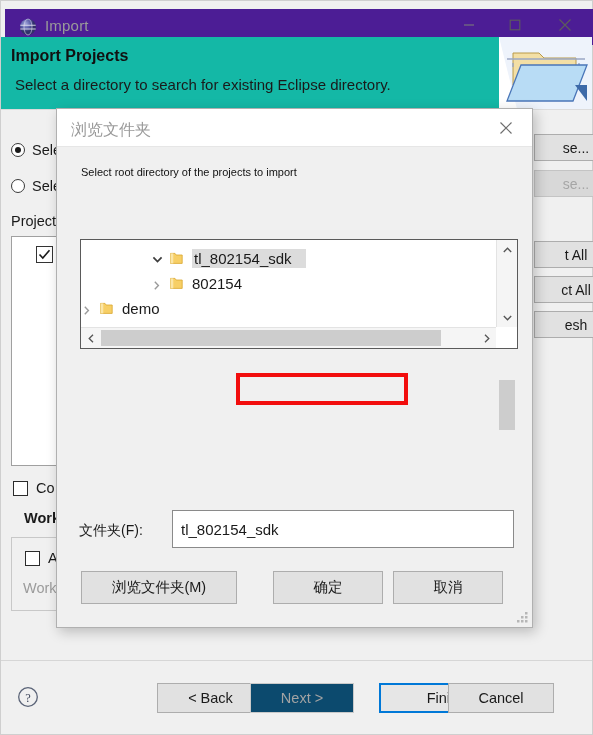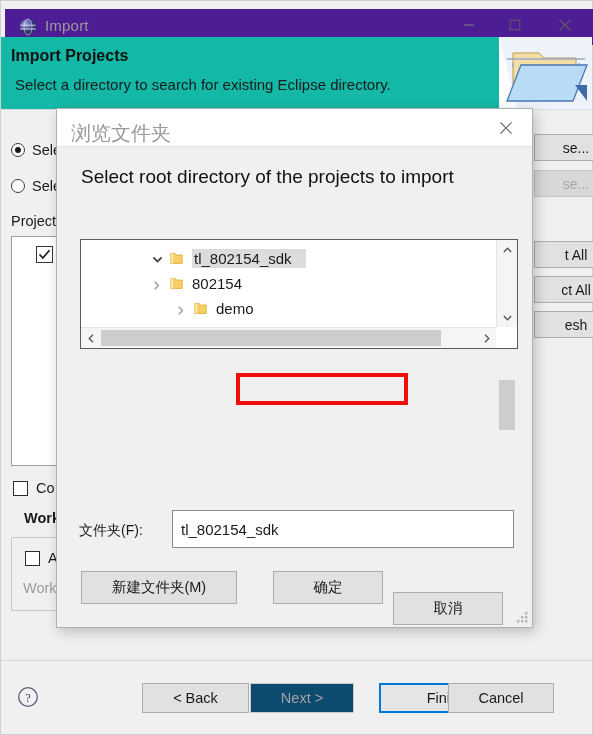--- a/index.html
+++ b/index.html
@@ -251,21 +251,21 @@
     height: 30px;
     background: #e1e1e1;
     border: 1px solid #adadad;
     box-sizing: border-box;
     display: flex;
     align-items: center;
     justify-content: center;
     font-size: 14.5px;
     color: #1a1a1a;
   }
-  #ft-back { left: 141px; width: 107px; }
+  #ft-back { left: 156px; width: 107px; }
   #ft-next { left: 249px; width: 104px; background: #0c4a6e; border-color: #c9c9c9; color: #a3a3a3; }
   #ft-finish { left: 378px; width: 106px; border: 2px solid #0078d7; background: #e6e6e6; padding-left: 28px; }
   #ft-cancel { left: 447px; width: 106px; }
 
   
   #browse-dialog {
     position: absolute;
     left: 56px; top: 108px;
     width: 477px; height: 520px;
     background: #f0f0f0;
@@ -277,36 +277,36 @@
     position: absolute;
     left: 0; top: 0; right: 0;
     height: 38px;
     background: #ffffff;
     border-bottom: 1px solid #e6e6e6;
     box-sizing: border-box;
   }
   #browse-title-text {
     position: absolute;
     left: 14px; top: 11px;
-    font-size: 20px;
+    font-size: 16px;
     color: #9a9a9a;
   }
   #browse-close {
     position: absolute;
     right: 4px; top: 2px;
     width: 44px; height: 33px;
     display: flex;
     align-items: center;
     justify-content: center;
     color: #6e6e6e;
   }
   #browse-prompt {
     position: absolute;
     left: 24px; top: 57px;
-    font-size: 19px;
+    font-size: 11px;
     color: #111;
   }
 
   
   #tree-box {
     position: absolute;
     left: 23px; top: 130px;
     width: 438px; height: 110px;
     background: #ffffff;
     border: 1px solid #5a5a5a;
@@ -431,21 +431,21 @@
     box-sizing: border-box;
     display: flex;
     align-items: center;
     justify-content: center;
     font-size: 14.5px;
     color: #1a1a1a;
     white-space: nowrap;
   }
   #bd-newfolder { left: 24px; top: 462px; width: 156px; }
   #bd-ok { left: 216px; top: 462px; width: 110px; }
-  #bd-cancel { left: 336px; top: 462px; width: 110px; margin-top: 21px; }
+  #bd-cancel { left: 336px; top: 462px; width: 110px; }
 
   #resize-grip {
     position: absolute;
     right: 4px; bottom: 4px;
     width: 12px; height: 12px;
   }
 </style>
 </head>
 <body>
 
@@ -609,21 +609,21 @@
         <div class="tree-row" style="top: 31px; padding-left: 70px;">
           <span class="twisty"><svg width="11" height="11" viewBox="0 0 11 11">
               <path d="M3.8 1.8 L7.4 5.5 L3.8 9.2" fill="none" stroke="#9a9a9a" stroke-width="1.4"></path>
             </svg></span>
           <span class="folder-ico"><svg width="15" height="15" viewBox="0 0 15 15">
               <path d="M1.5 2.4 L6.0 2.4 L7.2 4.0 L13.2 4.0 L13.2 12.4 L1.5 12.4 Z" fill="#f7cf66" stroke="#d9a72e" stroke-width="0.8"></path>
               <path d="M1.5 2.4 L4.3 2.4 L4.3 12.4 L1.5 12.4 Z" fill="#fbe6a8"></path>
             </svg></span>
           <span class="tlabel">802154</span>
         </div>
-        <div class="tree-row" style="top: 56px; padding-left: 94px;">
+        <div class="tree-row" style="top: 56px; ">
           <span class="twisty"><svg width="11" height="11" viewBox="0 0 11 11">
               <path d="M3.8 1.8 L7.4 5.5 L3.8 9.2" fill="none" stroke="#9a9a9a" stroke-width="1.4"></path>
             </svg></span>
           <span class="folder-ico"><svg width="15" height="15" viewBox="0 0 15 15">
               <path d="M1.5 2.4 L6.0 2.4 L7.2 4.0 L13.2 4.0 L13.2 12.4 L1.5 12.4 Z" fill="#f7cf66" stroke="#d9a72e" stroke-width="0.8"></path>
               <path d="M1.5 2.4 L4.3 2.4 L4.3 12.4 L1.5 12.4 Z" fill="#fbe6a8"></path>
             </svg></span>
           <span class="tlabel">demo</span>
         </div>
         <div class="tree-row" style="top: 81px; padding-left: 94px;">
@@ -663,21 +663,21 @@
       </div>
     </div>
 
     <div id="red-highlight" style="border-color: rgb(242, 13, 13);"></div>
   </div>
 
   <div id="folder-label">文件夹(F):</div>
   <input id="folder-input" type="text" value="tl_802154_sdk" style="">
 
   <div class="bd-btn" id="bd-newfolder">
-    <span>新建文件夹(M)</span>
+    <span>浏览文件夹(M)</span>
   </div>
   <div class="bd-btn" id="bd-ok">
     <span>确定</span>
   </div>
   <div class="bd-btn" id="bd-cancel">
     <span>取消</span>
   </div>
 
   <div id="resize-grip">
     <svg width="12" height="12" viewBox="0 0 12 12" fill="#b6b6b6">

